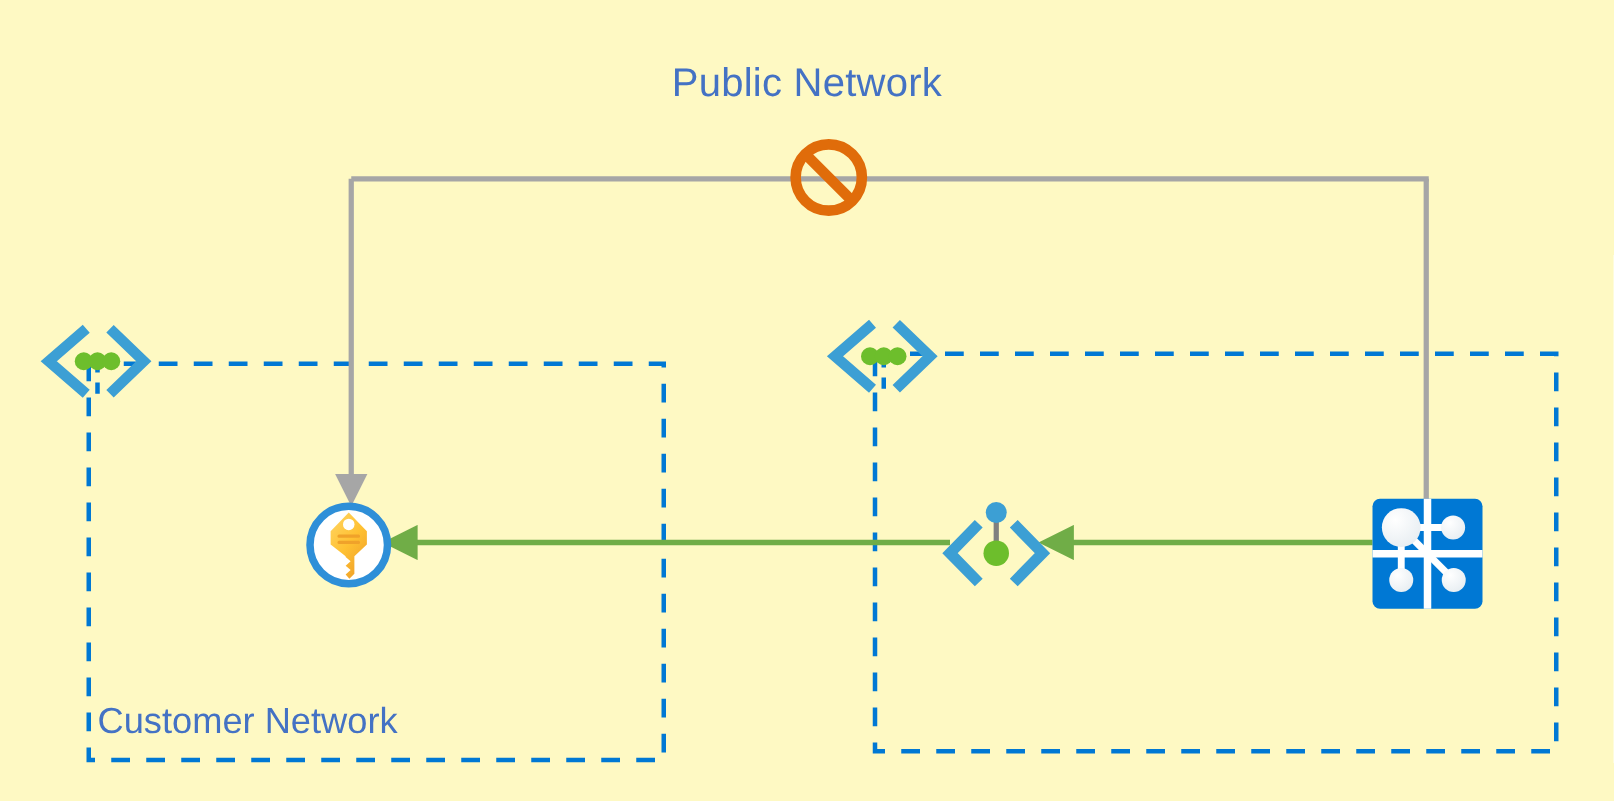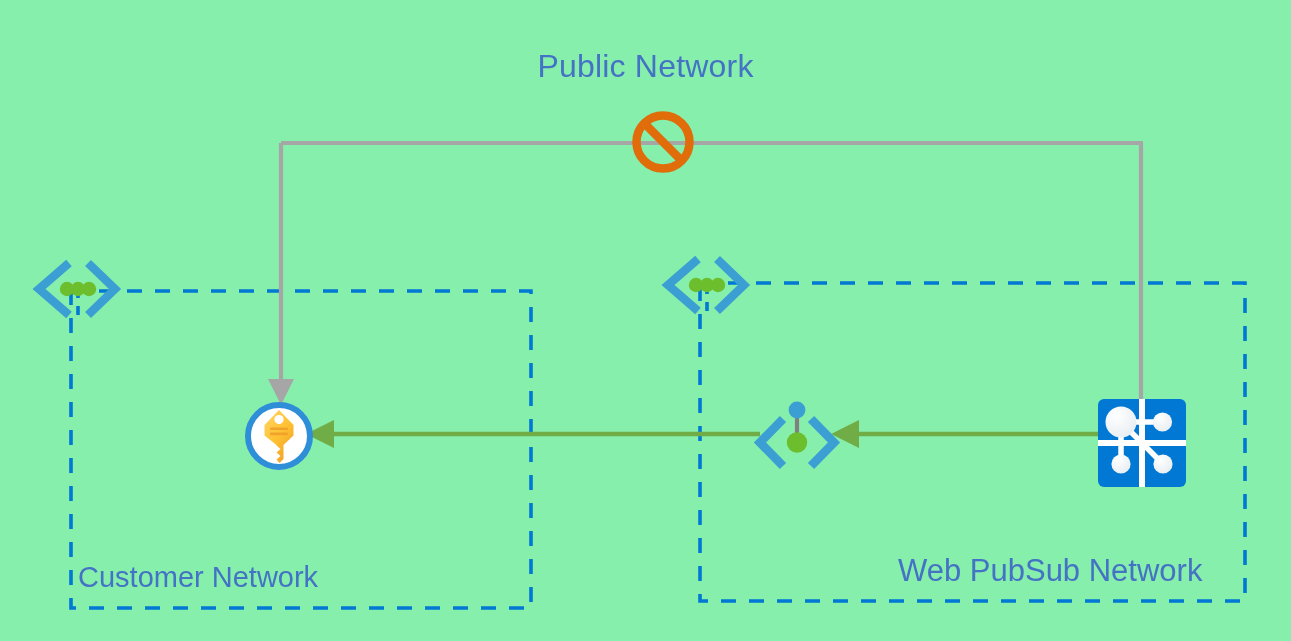--- a/index.html
+++ b/index.html
@@ -8,21 +8,21 @@
     padding: 0;
     background: #ffffff;
   }
   body {
     font-family: "Liberation Sans", sans-serif;
   }
   #diagram-root {
     position: relative;
     width: 1291px;
     height: 641px;
-    background: #86efac;
+    background: #fef9c3;
     overflow: hidden;
   }
   #diagram-svg {
     position: absolute;
     left: 0;
     top: 0;
     width: 1291px;
     height: 641px;
   }
   .label-text {
@@ -167,15 +167,14 @@
       <circle cx="20.5" cy="-21" r="9.6" fill="url(#pubsub-node-grad)"></circle>
       <circle cx="-21" cy="21" r="9.6" fill="url(#pubsub-node-grad)"></circle>
       <circle cx="21" cy="21" r="9.6" fill="url(#pubsub-node-grad)"></circle>
     </g>
   </svg>
 
   <div class="label-text" id="public-network-label">Public Network</div>
 
   <div class="label-text" id="customer-network-label">Customer Network</div>
 
-  <div class="label-text" id="webpubsub-network-label">Web PubSub Network</div>
 
 </div>
 
 </body></html>

